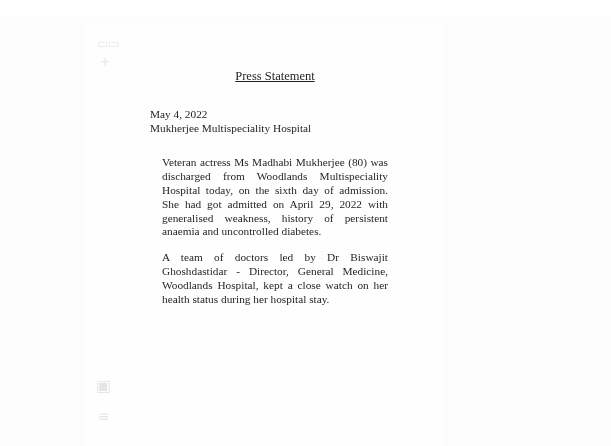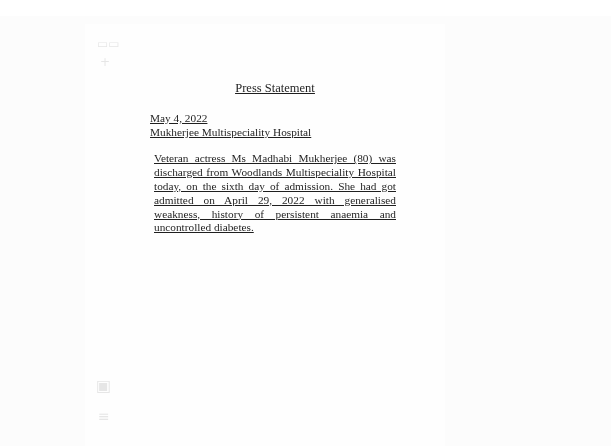--- a/index.html
+++ b/index.html
@@ -15,29 +15,29 @@
   }
   .ghost-sidebar {
     position: absolute; left: 85px; top: 24px; width: 360px; height: 422px;
     background: #fefefe;
   }
   .ghost-icon {
     position: absolute; color: #e6e6e6; font-family: "DejaVu Sans", sans-serif;
     font-size: 12px; line-height: 12px;
   }
   .page {
-    position: absolute; left: 150px; top: 76px; width: 250px;
-    font-size: 11.3px; line-height: 13.8px; text-decoration: underline;
+    position: absolute; left: 150px; top: 64px; width: 250px;
+    font-size: 11.3px; line-height: 13.8px;
   }
   .title {
     text-align: center; text-decoration: underline; font-size: 12.5px;
     margin: 6px 0 0 0; padding-bottom: 0;
   }
-  .header-block { margin-top: 16px; }
-  .para { text-align: justify; margin: 4px; }
+  .header-block { margin-top: 24px; }
+  .para { text-align: justify; margin: 12px; }
   .spacer-sm { height: 9px; }
   .spacer-lg { height: 23px; }
   .line { display: block; }
 </style>
 </head>
 <body>
 
 <div class="bg-panel"></div>
 <div class="ghost-sidebar"></div>
 
@@ -50,18 +50,19 @@
   <div class="title">Press Statement</div>
 
   <div class="header-block">
     <span class="line">May 4, 2022</span>
     <span class="line">Mukherjee Multispeciality Hospital</span>
   </div>
 
   <div class="spacer-sm"></div>
 
   <p class="para">Veteran actress Ms Madhabi Mukherjee (80) was discharged from Woodlands Multispeciality Hospital today, on the sixth day of admission. She had got admitted on April 29, 2022 with generalised weakness, history of persistent anaemia and uncontrolled diabetes.</p>
+  <p class="para">A team of doctors led by Dr Biswajit Ghoshdastidar - Director, General Medicine, Woodlands Hospital, kept a close watch on her health status during her hospital stay.</p>
 
   <div class="spacer-lg"></div>
 
   <div>
   </div>
 </div>
 
 </body></html>

